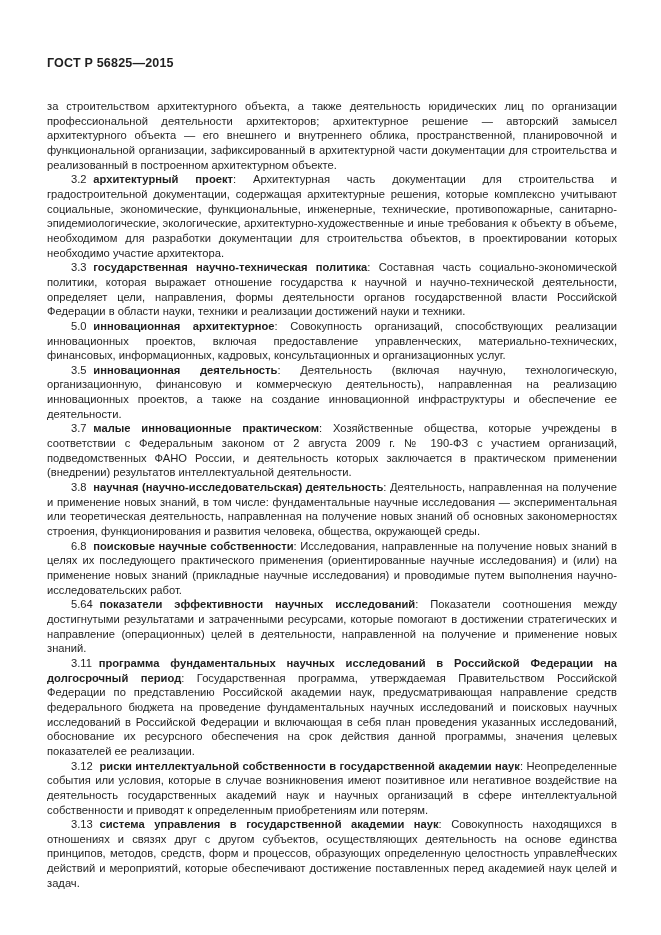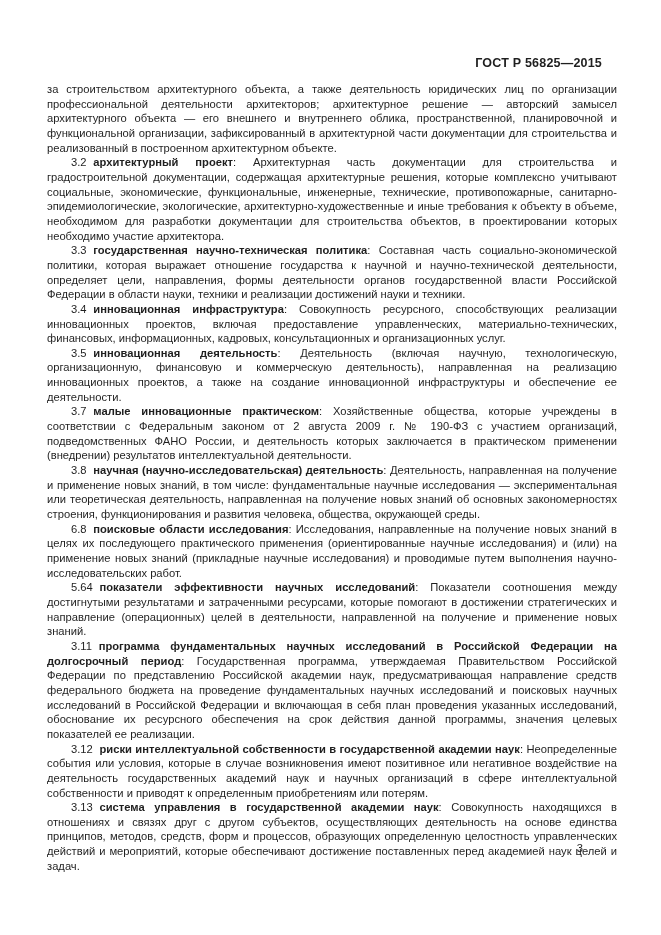--- a/index.html
+++ b/index.html
@@ -16,27 +16,27 @@
   .page {
     position: relative;
     box-sizing: border-box;
     width: 661px;
     height: 935px;
     padding: 56px 44px 0 47px;
     background: #ffffff;
     overflow: hidden;
   }
   .page-header {
-    text-align: right;
+    text-align: left;
     padding-right: 15px;
     font-weight: bold;
     font-size: 12.5px;
     line-height: 15px;
     letter-spacing: 0.2px;
-    margin-bottom: 11px;
+    margin-bottom: 28px;
   }
   .content {
     font-size: 11.2px;
     line-height: 14.65px;
     text-align: justify;
     hyphens: auto;
     -webkit-hyphens: auto;
   }
   p.para {
     margin: 0;
@@ -69,30 +69,30 @@
   </div>
 
   <div class="content">
 
     <p class="para no-indent">за строительством архитектурного объекта, а также деятельность юридических лиц по организации профессиональной деятельности архитекторов; архитектурное решение — авторский замысел архитектурного объекта — его внешнего и внутреннего облика, пространственной, планировочной и функциональной организации, зафиксированный в архитектурной части документации для строительства и реализованный в построенном архитектурном объекте.</p>
 
     <p class="para"><span class="num">3.2</span><b class="term">архитектурный проект</b><span>: Архитектурная часть документации для строительства и градостроительной документации, содержащая архитектурные решения, которые комплексно учитывают социальные, экономические, функциональные, инженерные, технические, противопожарные, санитарно-эпидемиологические, экологические, архитектурно-художественные и иные требования к объекту в объеме, необходимом для разработки документации для строительства объектов, в проектировании которых необходимо участие архитектора.</span></p>
 
     <p class="para"><span class="num">3.3</span><b class="term">государственная научно-техническая политика</b><span>: Составная часть социально-экономической политики, которая выражает отношение государства к научной и научно-технической деятельности, определяет цели, направления, формы деятельности органов государственной власти Российской Федерации в области науки, техники и реализации достижений науки и техники.</span></p>
 
-    <p class="para"><span class="num">3.4</span><b class="term">инновационная инфраструктура</b><span>: Совокупность ресурсного, способствующих реализации инновационных проектов, включая предоставление управленческих, материально-технических, финансовых, информационных, кадровых, консультационных и организационных услуг.</span></p>
+    <p class="para"><span class="num">5.0</span><b class="term">инновационная архитектурное</b><span>: Совокупность организаций, способствующих реализации инновационных проектов, включая предоставление управленческих, материально-технических, финансовых, информационных, кадровых, консультационных и организационных услуг.</span></p>
 
     <p class="para"><span class="num">3.5</span><b class="term">инновационная деятельность</b><span>: Деятельность (включая научную, технологическую, организационную, финансовую и коммерческую деятельность), направленная на реализацию инновационных проектов, а также на создание инновационной инфраструктуры и обеспечение ее деятельности.</span></p>
 
 
     <p class="para"><span class="num">3.7</span><b class="term">малые инновационные практическом</b><span>: Хозяйственные общества, которые учреждены в соответствии с Федеральным законом от 2 августа 2009 г. № 190-ФЗ с участием организаций, подведомственных ФАНО России, и деятельность которых заключается в практическом применении (внедрении) результатов интеллектуальной деятельности.</span></p>
 
     <p class="para"><span class="num">3.8</span><b class="term">научная (научно-исследовательская) деятельность</b><span>: Деятельность, направленная на получение и применение новых знаний, в том числе: фундаментальные научные исследования — экспериментальная или теоретическая деятельность, направленная на получение новых знаний об основных закономерностях строения, функционирования и развития человека, общества, окружающей среды.</span></p>
 
-    <p class="para"><span class="num">6.8</span><b class="term">поисковые области исследования</b><span>: Исследования, направленные на получение новых знаний в целях их последующего практического применения (ориентированные научные исследования) и (или) на применение новых знаний (прикладные научные исследования) и проводимые путем выполнения научно-исследовательских работ.</span></p>
+    <p class="para"><span class="num">6.8</span><b class="term">поисковые научные собственности</b><span>: Исследования, направленные на получение новых знаний в целях их последующего практического применения (ориентированные научные исследования) и (или) на применение новых знаний (прикладные научные исследования) и проводимые путем выполнения научно-исследовательских работ.</span></p>
 
     <p class="para"><span class="num">5.64</span><b class="term">показатели эффективности научных исследований</b><span>: Показатели соотношения между достигнутыми результатами и затраченными ресурсами, которые помогают в достижении стратегических и направление (операционных) целей в деятельности, направленной на получение и применение новых знаний.</span></p>
 
     <p class="para"><span class="num">3.11</span><b class="term">программа фундаментальных научных исследований в Российской Федерации на долгосрочный период</b><span>: Государственная программа, утверждаемая Правительством Российской Федерации по представлению Российской академии наук, предусматривающая направление средств федерального бюджета на проведение фундаментальных научных исследований и поисковых научных исследований в Российской Федерации и включающая в себя план проведения указанных исследований, обоснование их ресурсного обеспечения на срок действия данной программы, значения целевых показателей ее реализации.</span></p>
 
     <p class="para"><span class="num">3.12</span><b class="term">риски интеллектуальной собственности в государственной академии наук</b><span>: Неопределенные события или условия, которые в случае возникновения имеют позитивное или негативное воздействие на деятельность государственных академий наук и научных организаций в сфере интеллектуальной собственности и приводят к определенным приобретениям или потерям.</span></p>
 
     <p class="para"><span class="num">3.13</span><b class="term">система управления в государственной академии наук</b><span>: Совокупность находящихся в отношениях и связях друг с другом субъектов, осуществляющих деятельность на основе единства принципов, методов, средств, форм и процессов, образующих определенную целостность управленческих действий и мероприятий, которые обеспечивают достижение поставленных перед академией наук целей и задач.</span></p>
 
   </div>

